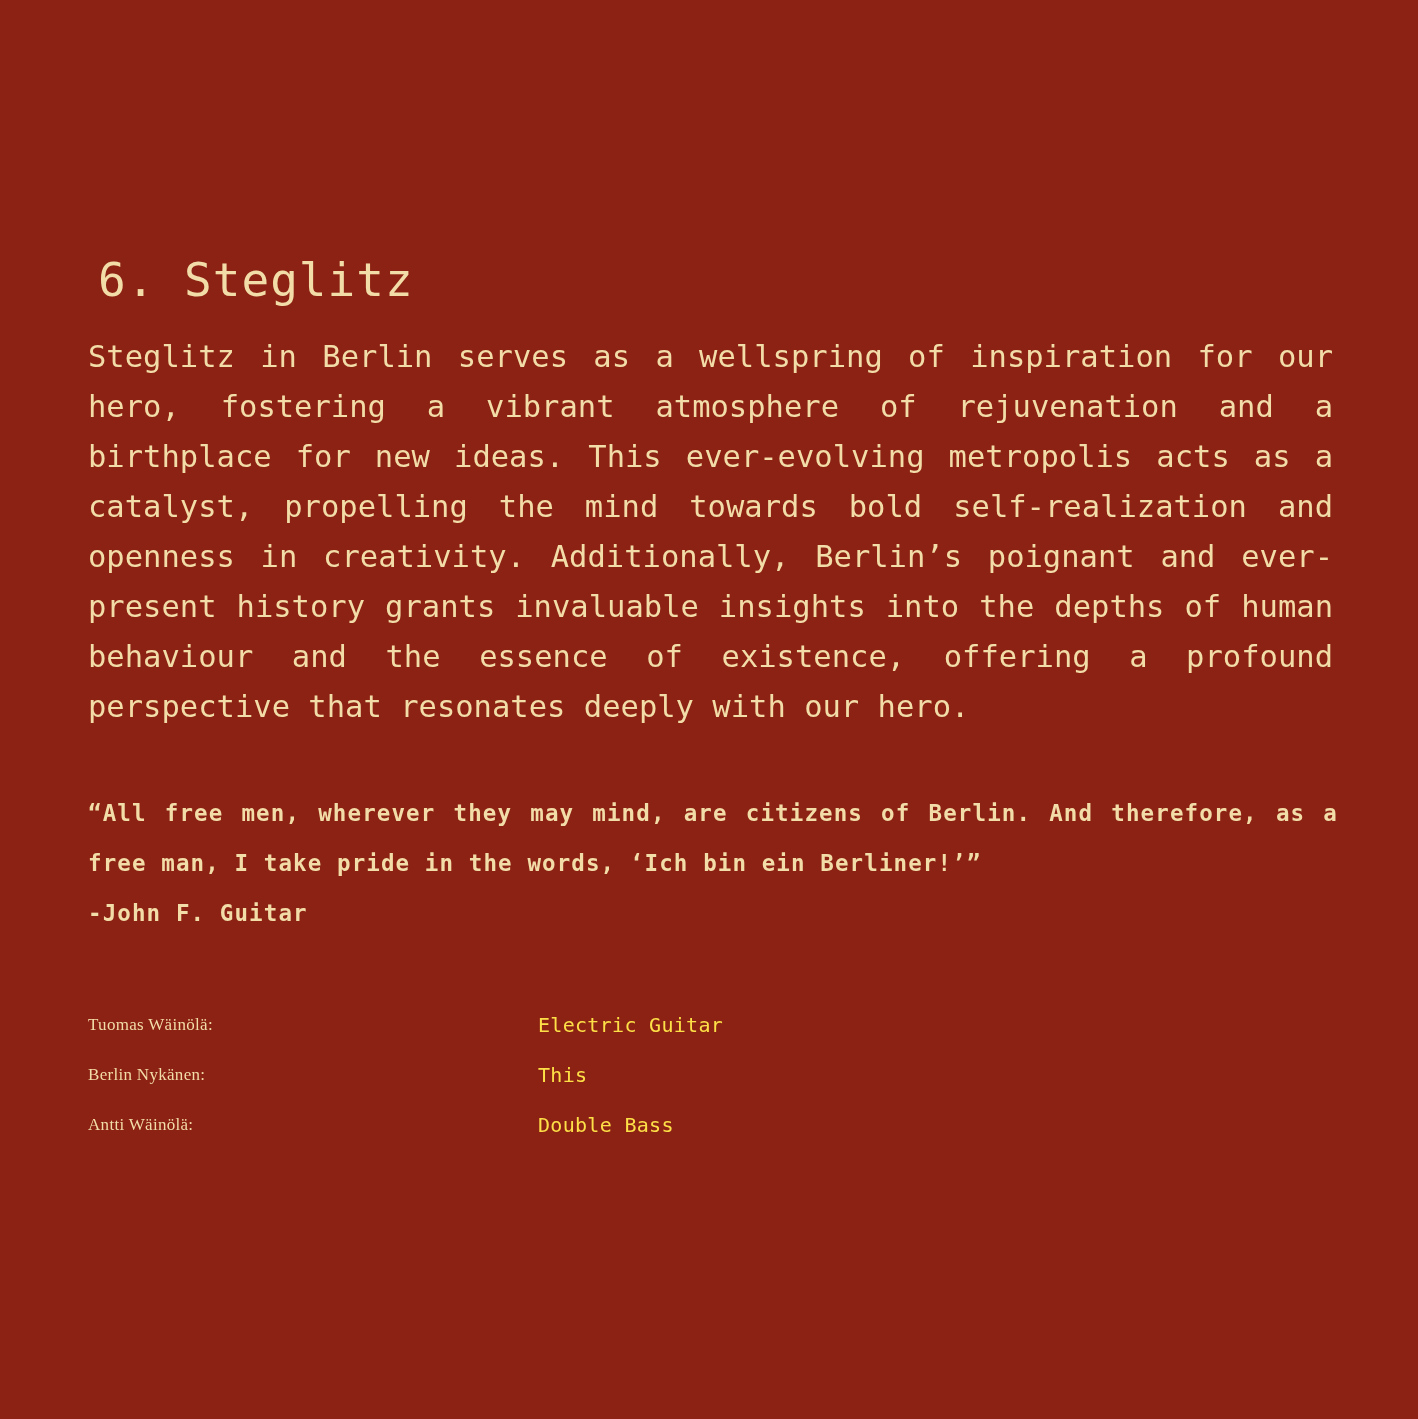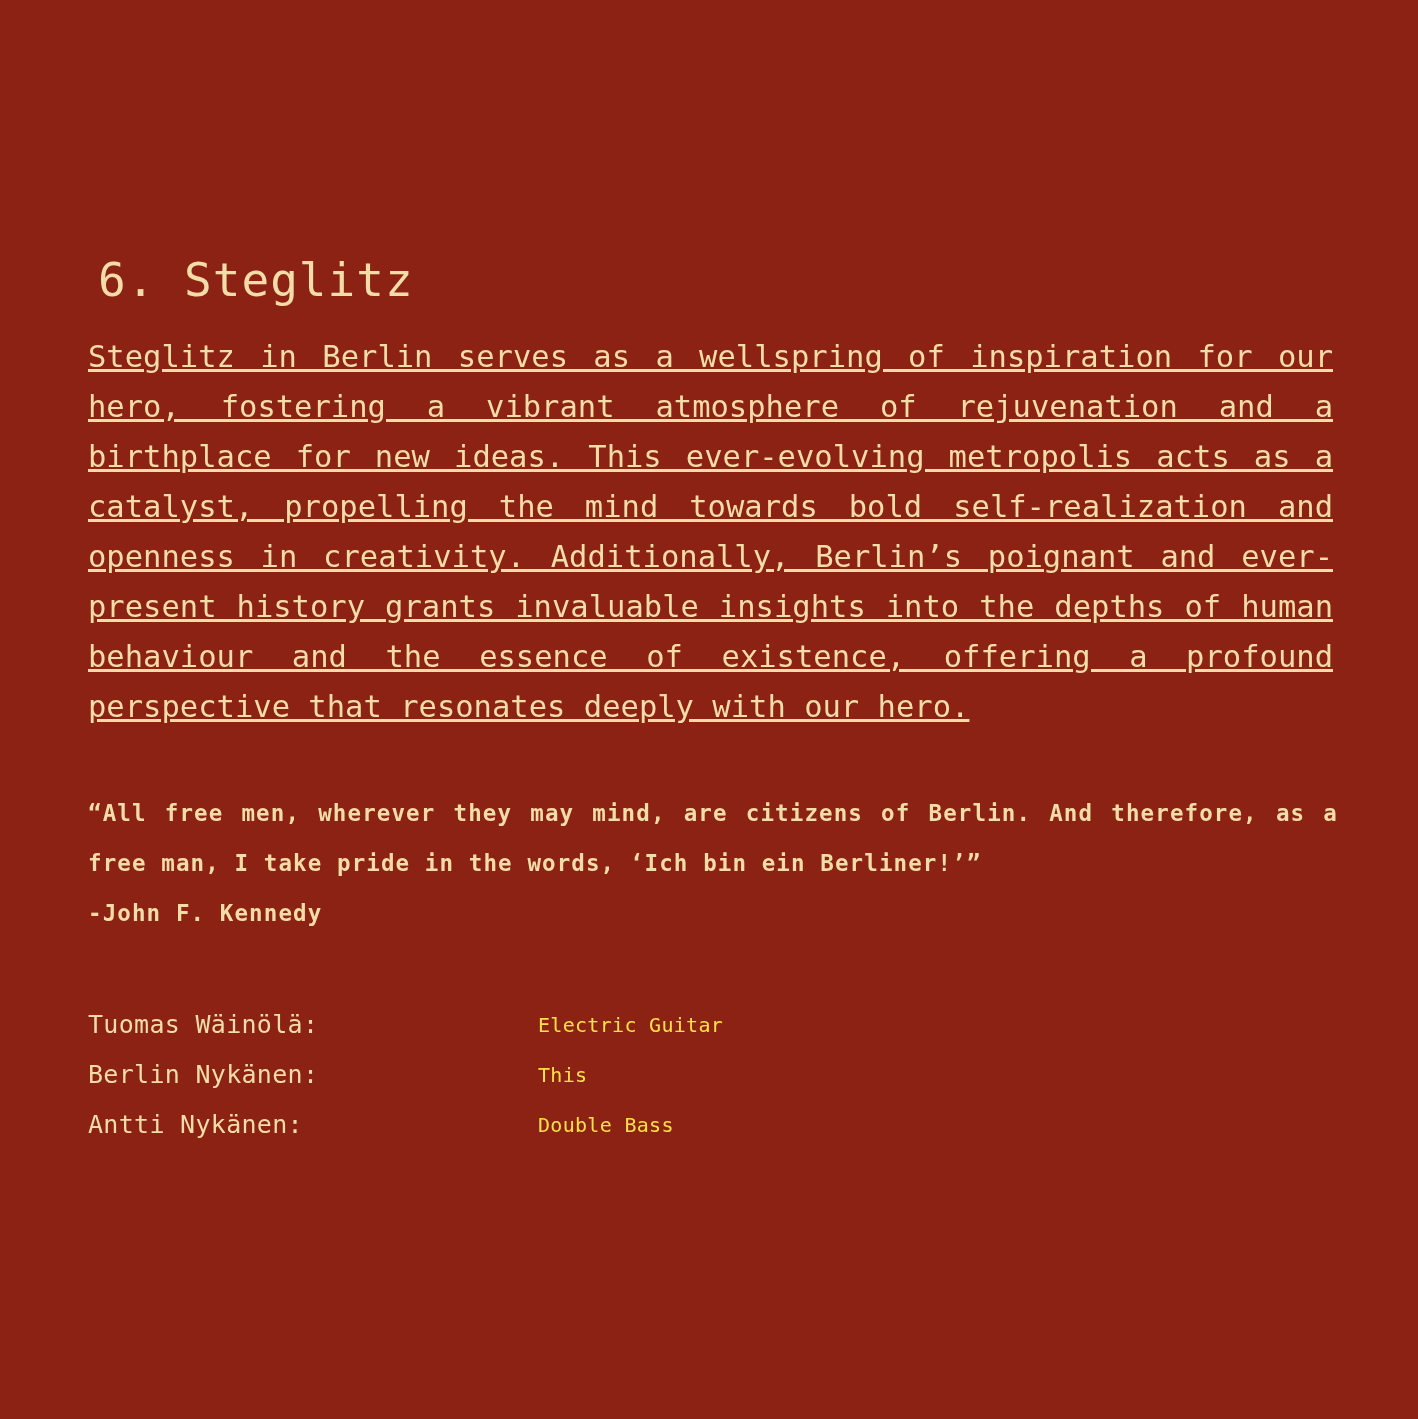--- a/index.html
+++ b/index.html
@@ -30,21 +30,20 @@
     line-height: 1.1;
   }
   .body-text {
     color: #f2dca7;
     font-size: 30.5px;
     line-height: 50px;
     text-align: justify;
     margin: 0;
     letter-spacing: 0px;
     width: 1245px;
-    text-decoration: underline;
   }
   .quote-block {
     margin-top: 56px;
     width: 1250px;
   }
   .quote {
     color: #f2dca7;
     font-size: 22.5px;
     font-weight: bold;
     line-height: 50px;
@@ -62,53 +61,54 @@
   }
   .credits {
     margin-top: 62px;
   }
   .credit-row {
     display: flex;
     line-height: 50px;
   }
   .credit-name {
     color: #f2dca7;
-    font-size: 25px;
+    font-size: 17px;
     width: 450px;
     flex: 0 0 450px;
     letter-spacing: 0.3px;
+    font-family: Liberation Serif, serif;
   }
   .credit-role {
     color: #fde047;
     font-size: 20px;
     letter-spacing: 0.3px;
   }
 </style>
 </head>
 <body>
 
 <div class="page">
 
   <h1 class="title">6. Steglitz</h1>
 
   <p class="body-text">Steglitz in Berlin serves as a wellspring of inspiration for our hero, fostering a vibrant atmosphere of rejuvenation and a birthplace for new ideas. This ever-evolving metropolis acts as a catalyst, propelling the mind towards bold self-realization and openness in creativity. Additionally, Berlin’s poignant and ever-present history grants invaluable insights into the depths of human behaviour and the essence of existence, offering a profound perspective that resonates deeply with our hero.</p>
 
   <div class="quote-block">
     <p class="quote">“All free men, wherever they may mind, are citizens of Berlin. And therefore, as a free man, I take pride in the words, ‘Ich bin ein Berliner!’”</p>
-    <p class="quote-attrib">-John F. Kennedy</p>
+    <p class="quote-attrib">-John F. Guitar</p>
   </div>
 
   <div class="credits">
     <div class="credit-row">
       <span class="credit-name">Tuomas Wäinölä:</span>
       <span class="credit-role">Electric Guitar</span>
     </div>
     <div class="credit-row">
       <span class="credit-name">Berlin Nykänen:</span>
       <span class="credit-role">This</span>
     </div>
     <div class="credit-row">
-      <span class="credit-name">Antti Nykänen:</span>
+      <span class="credit-name">Antti Wäinölä:</span>
       <span class="credit-role">Double Bass</span>
     </div>
   </div>
 
 </div>
 
 </body></html>

